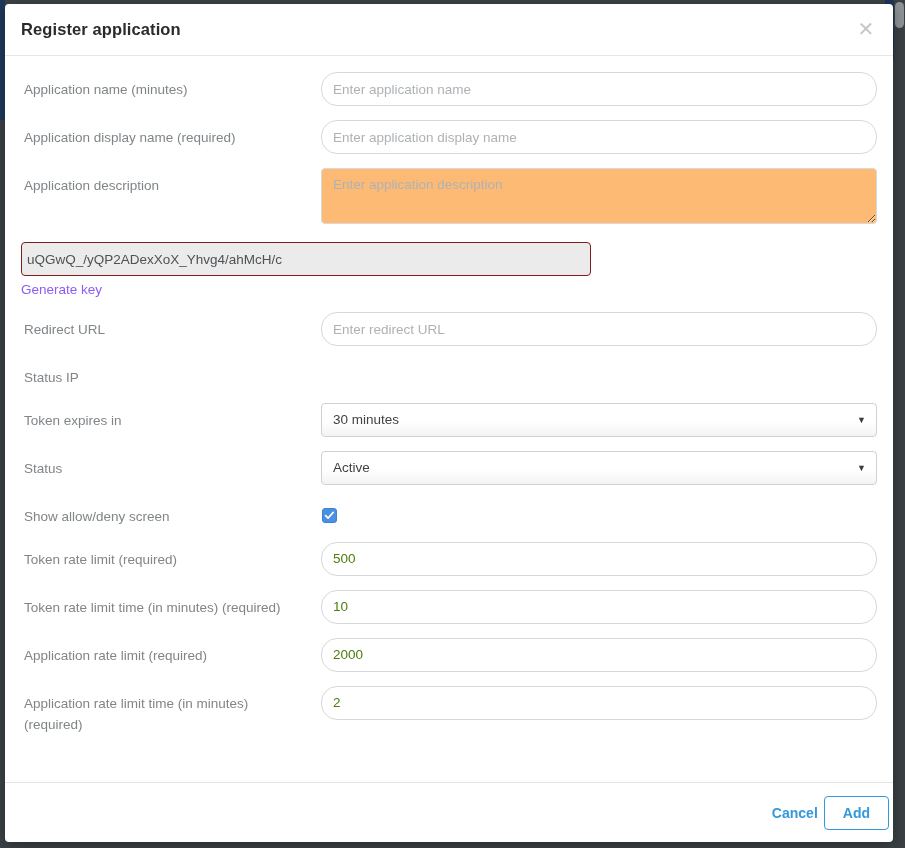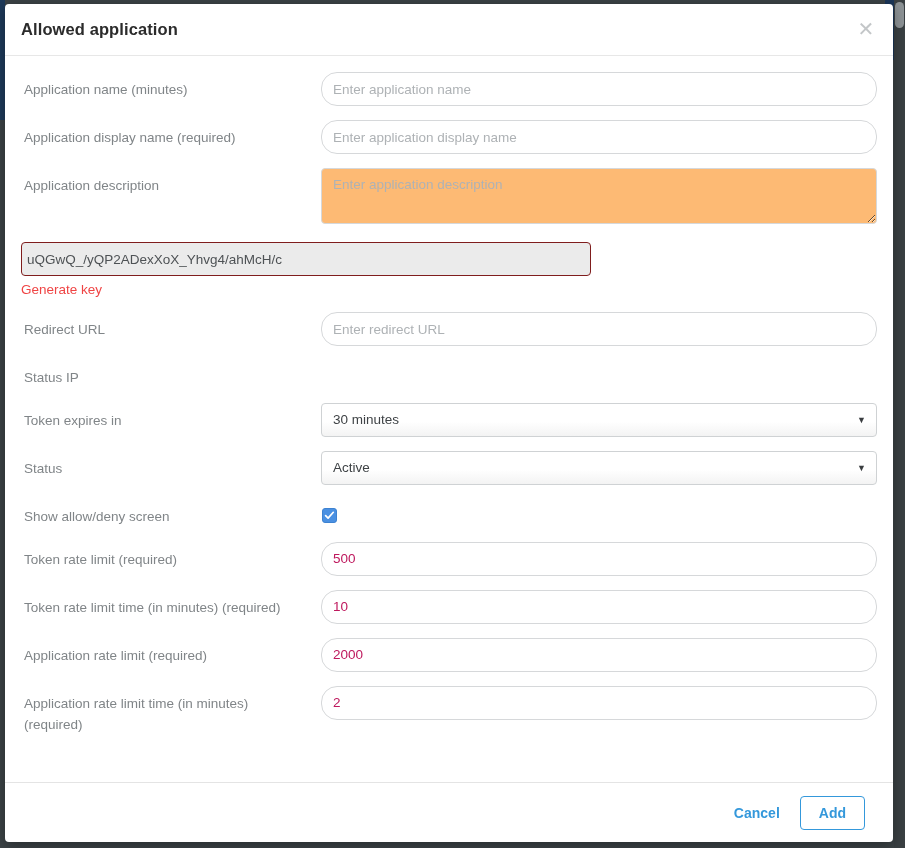--- a/index.html
+++ b/index.html
@@ -121,21 +121,21 @@
     max-width: 570px;
   }
 
   .txt {
     width: 100%;
     height: 34px;
     border: 1px solid #d6d8da;
     border-radius: 16px;
     background: #fff;
     font-size: 13.5px;
-    color: #be185d;
+    color: #4d7c0f;
     padding: 6px 11px;
     font-family: "Liberation Sans", sans-serif;
     outline: none;
   }
   .txt::placeholder { color: #aeb2b5; }
 
   .ta {
     width: 100%;
     height: 56px;
     border: 1px solid #d6d8da;
@@ -160,21 +160,21 @@
     color: #4e5255;
     padding: 6px 5px;
     font-family: Liberation Sans, sans-serif;
     outline: none;
   }
 
   .link {
     display: inline-block;
     margin-top: 6px;
     font-size: 13.5px;
-    color: #ef4444;
+    color: #8b5cf6;
     text-decoration: none;
     cursor: pointer;
   }
 
   .sel-wrap { position: relative; border-radius: 7px; }
   .sel {
     width: 100%;
     height: 34px;
     border: 1px solid #cfd2d4;
     border-radius: 4px;
@@ -214,22 +214,21 @@
   }
   .cbx svg { display: block; }
 
   .modal-footer {
     flex: 0 0 60px;
     height: 60px;
     border-top: 1px solid #e4e4e4;
     display: flex;
     align-items: center;
     justify-content: flex-end;
-    padding: 0 28px 0 16px;
-    gap: 14px;
+    padding: 0 4px 0 16px;
   }
   .btn-cancel {
     background: none;
     border: none;
     color: #3498db;
     font-size: 14px;
     font-weight: bold;
     cursor: pointer;
     padding: 8px 6px;
     font-family: "Liberation Sans", sans-serif;
@@ -253,21 +252,21 @@
   <div class="navy-left"></div>
   <div class="navy-right"></div>
   <div class="scroll-track">
     <div class="scroll-thumb"></div>
   </div>
 </div>
 
 <div id="modal">
 
   <div class="modal-header">
-    <span class="modal-title">Allowed application</span>
+    <span class="modal-title">Register application</span>
     <button class="close-btn">✕</button>
   </div>
 
   <div class="modal-body">
 
     <div class="frow">
       <div class="flabel">Application name (minutes)</div>
       <div class="fcontrol">
         <input class="txt" type="text" placeholder="Enter application name" style="">
       </div>

